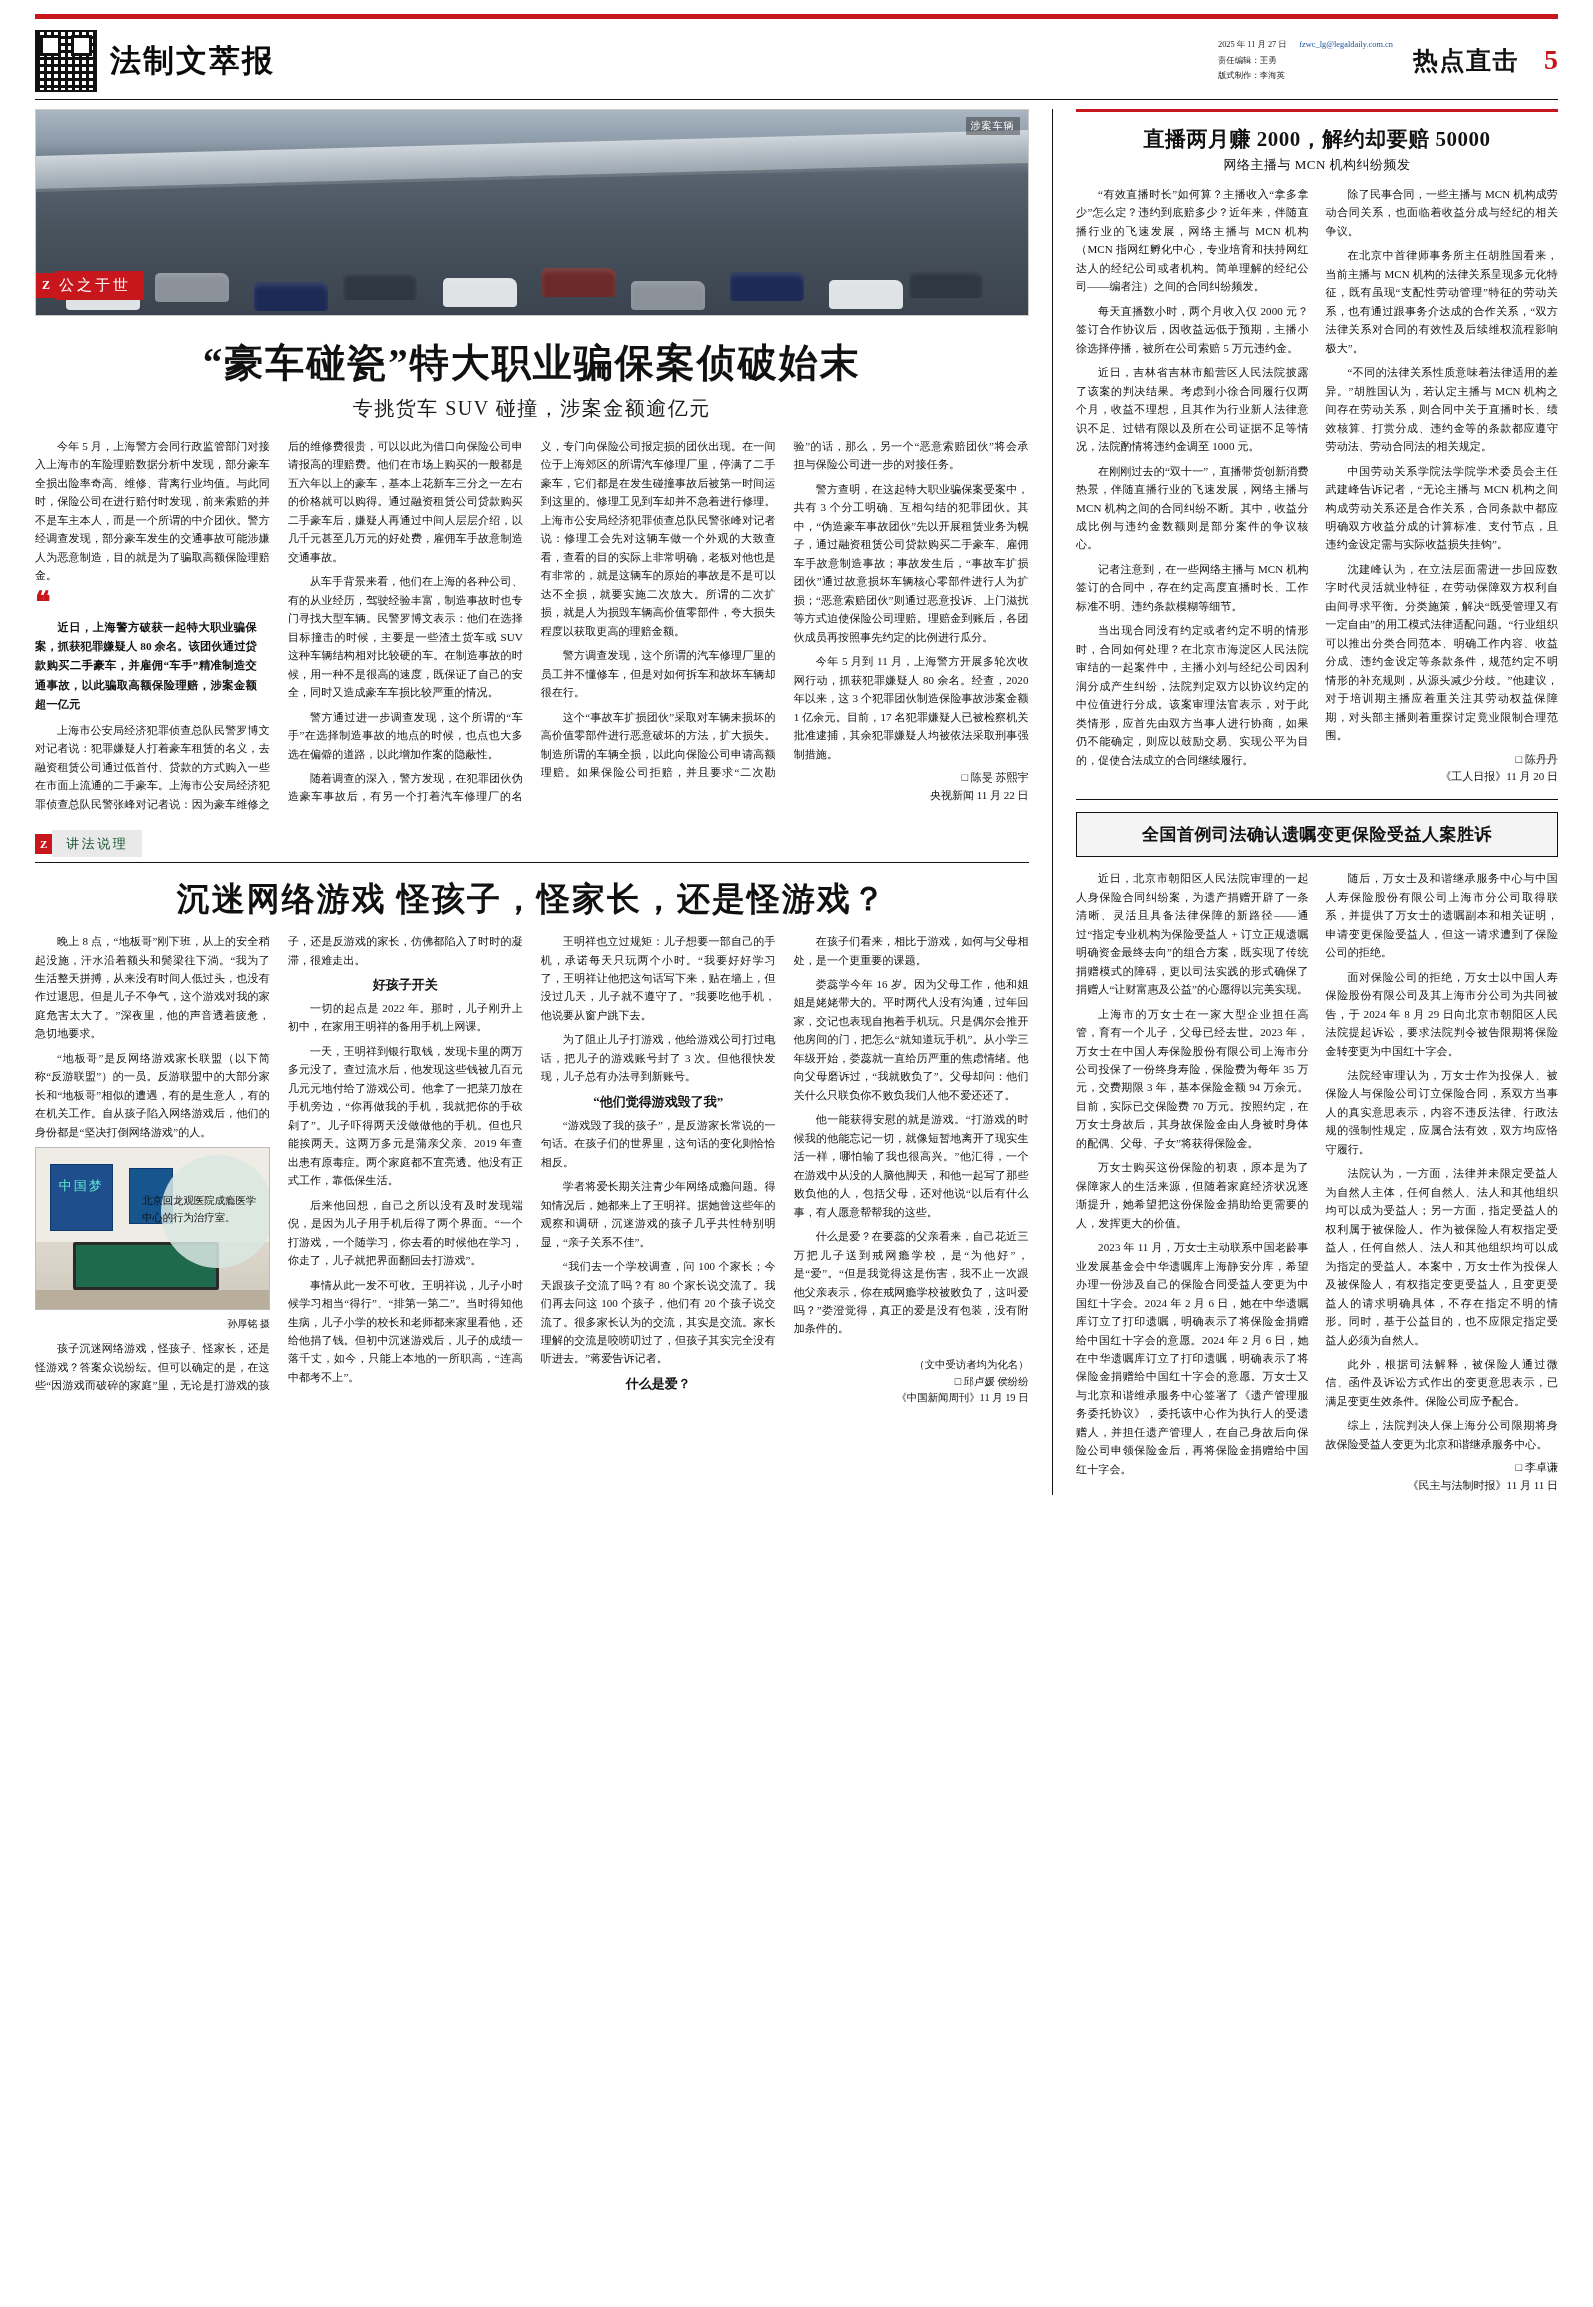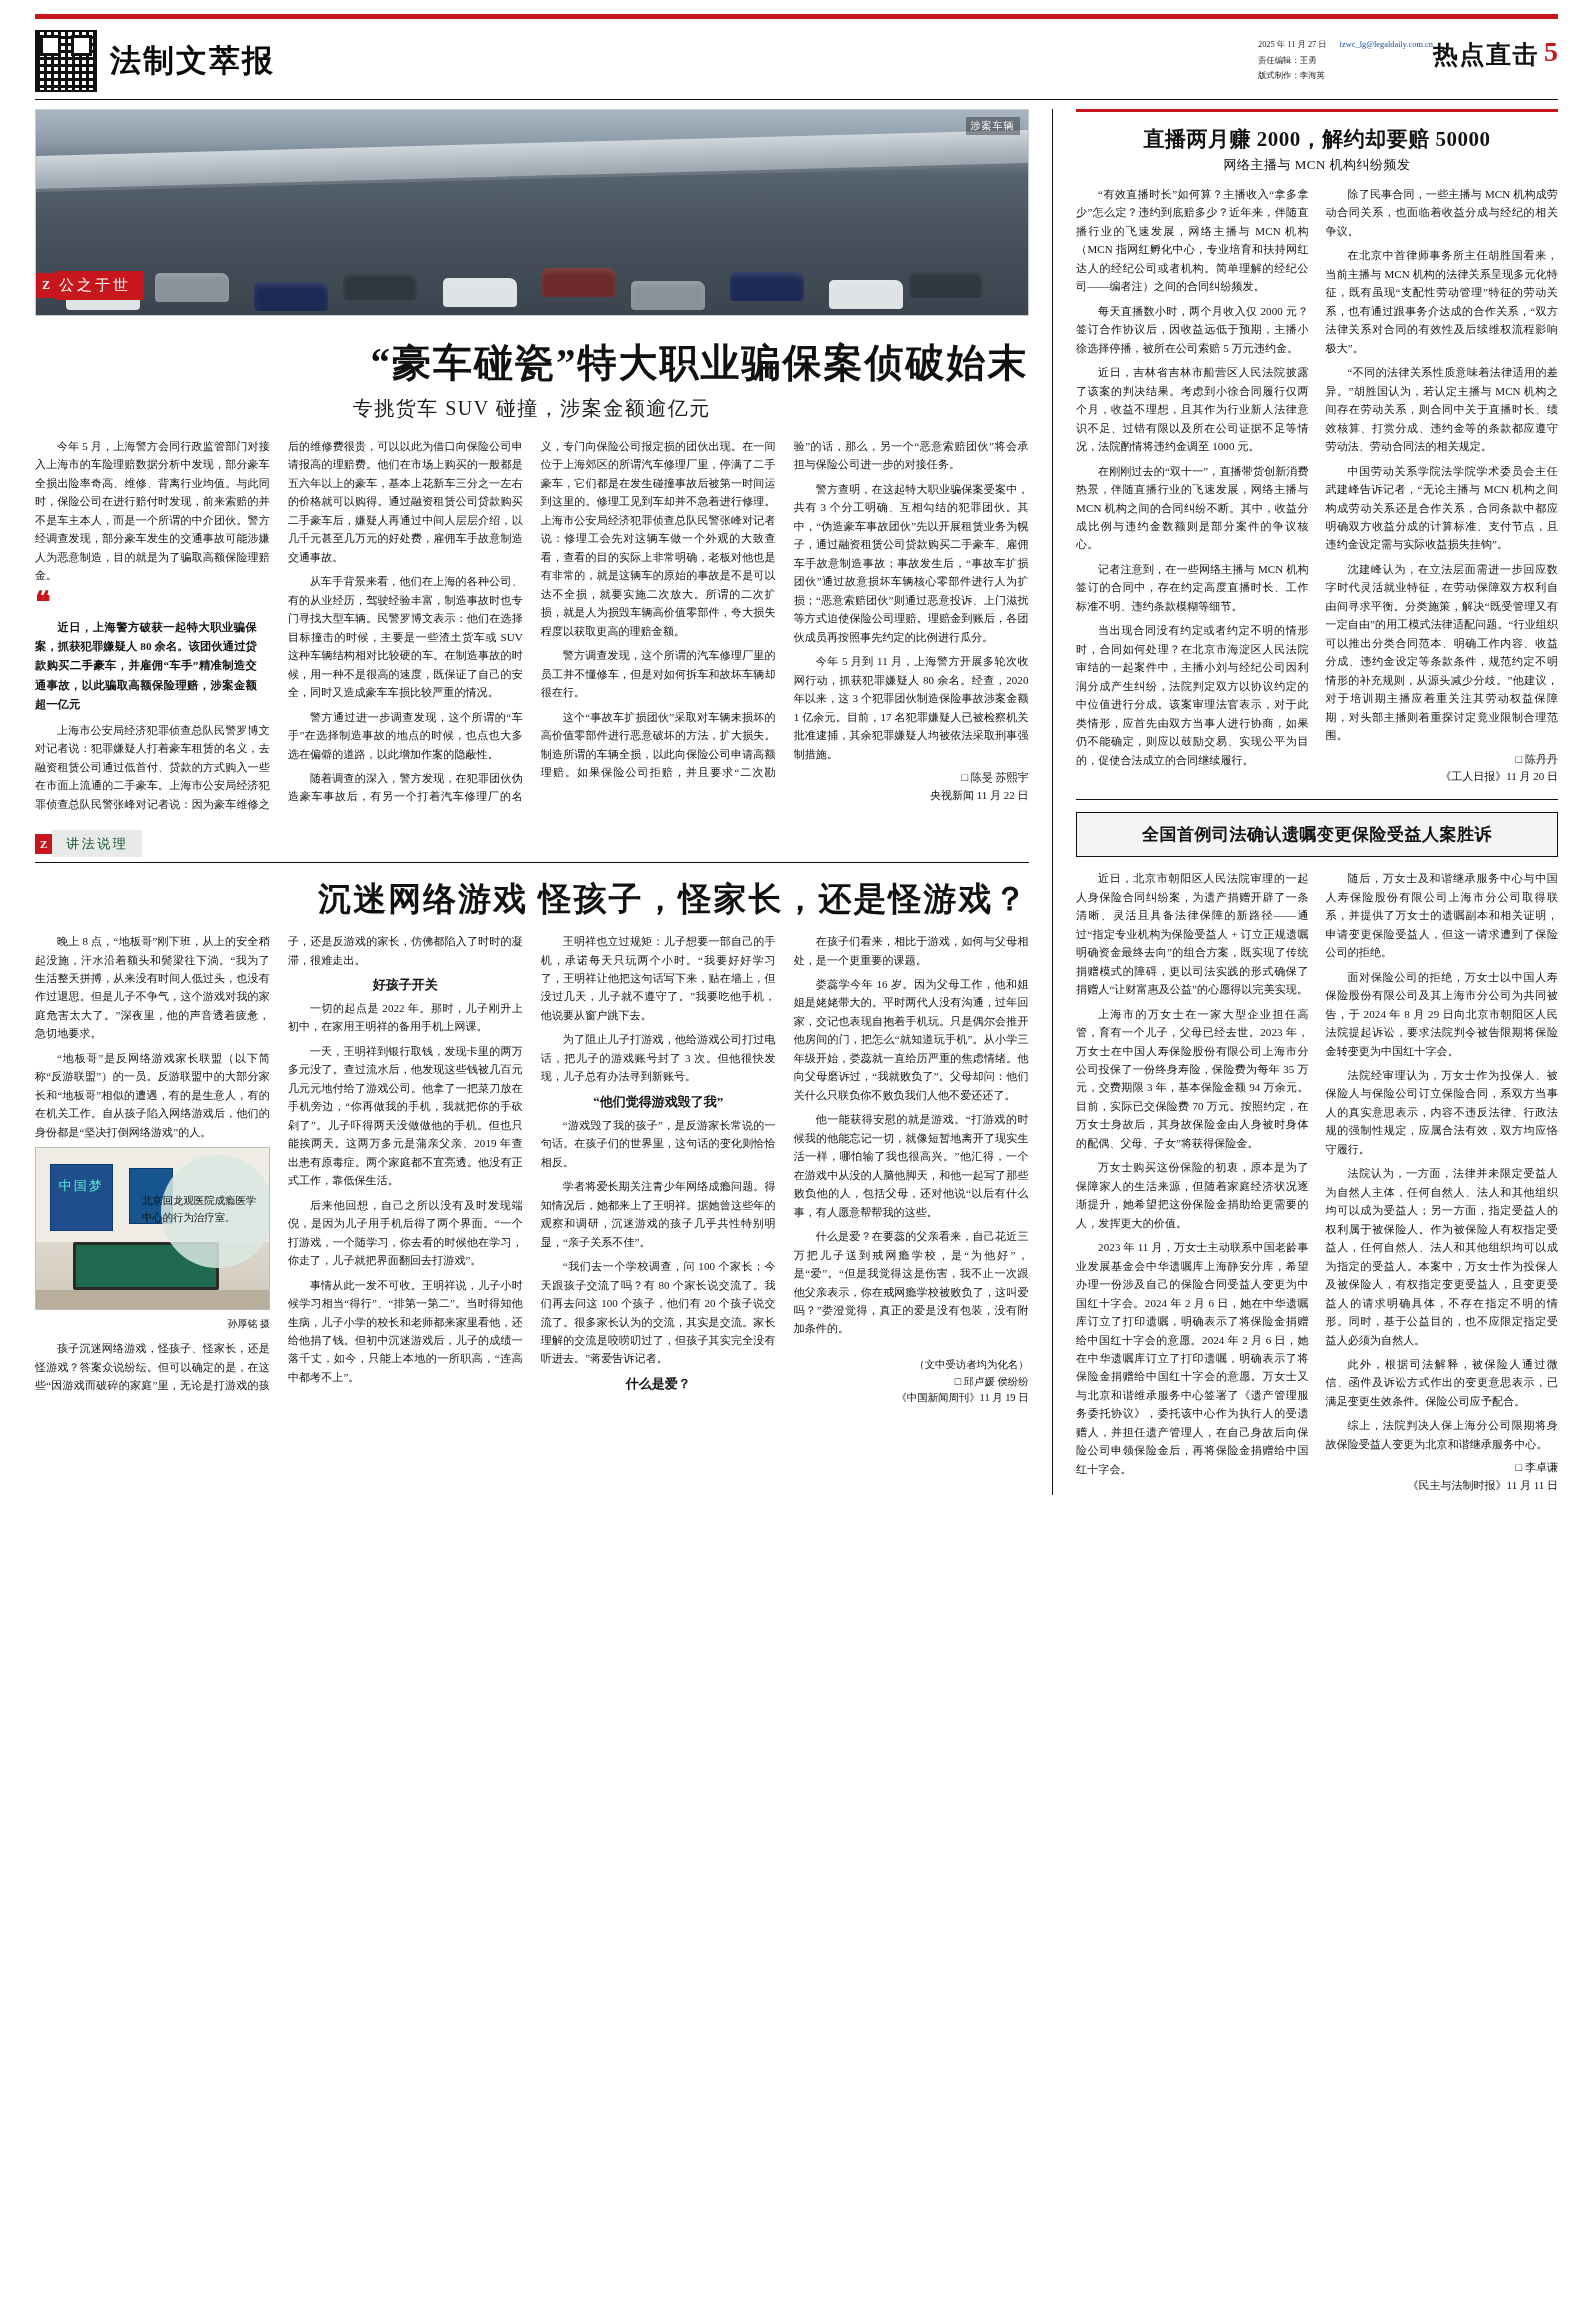--- a/index.html
+++ b/index.html
@@ -37,21 +37,21 @@
   }
   .qr:before,.qr:after{
     content:"";position:absolute;width:15px;height:15px;border:3.5px solid #111;background:#fff;
   }
   .qr:before{top:3px;left:3px;}
   .qr:after{top:3px;right:3px;}
   .paper-name{
     font-size:31px;font-weight:bold;letter-spacing:2px;color:#0a0a0a;
     font-family:"Liberation Serif","DejaVu Serif",serif;
   }
-  .mast-right{display:flex;padding-top:8px;}
+  .mast-right{display:flex;align-items:center;gap:20px;padding-top:8px;}
   .mast-meta{font-size:8.4px;line-height:1.7;color:#222;text-align:left;}
   .mast-meta .link{color:#1a4fa0;}
   .mast-meta .row1{margin-bottom:2px;}
   .section-title{font-size:25px;font-weight:bold;letter-spacing:1.5px;color:#111;}
   .page-num{
     font-size:28px;font-weight:bold;color:#c7161c;line-height:1;padding-left:5px;
   }
 
   
   .content{display:flex;gap:6px;margin-top:9px;}
@@ -85,21 +85,21 @@
     background:rgba(0,0,0,.35);padding:2px 5px;letter-spacing:1px;
   }
   .photo-flag{
     position:absolute;left:0;bottom:15px;display:flex;align-items:center;gap:0;
   }
   .flag-z{background:#c7161c;color:#fff;font-size:12px;font-weight:bold;padding:5px 6px;}
   .flag-text{background:#c7161c;color:#fff;font-size:15px;letter-spacing:3px;padding:5px 13px 5px 3px;}
 
   
   .headline{
-    text-align:right;font-size:39px;font-weight:bold;letter-spacing:2px;margin:20px 0 4px;
+    text-align:center;font-size:39px;font-weight:bold;letter-spacing:2px;margin:20px 0 4px;
     font-family:"Liberation Serif","DejaVu Serif",serif;
   }
   .subhead{
     text-align:center;font-size:20px;letter-spacing:1.5px;margin:5px 0 15px;color:#1a1a1a;
   }
 
   
   .cols4{column-count:4;column-gap:18px;column-rule:0;}
   .cols2{column-count:2;column-gap:17px;}
   p.body{

